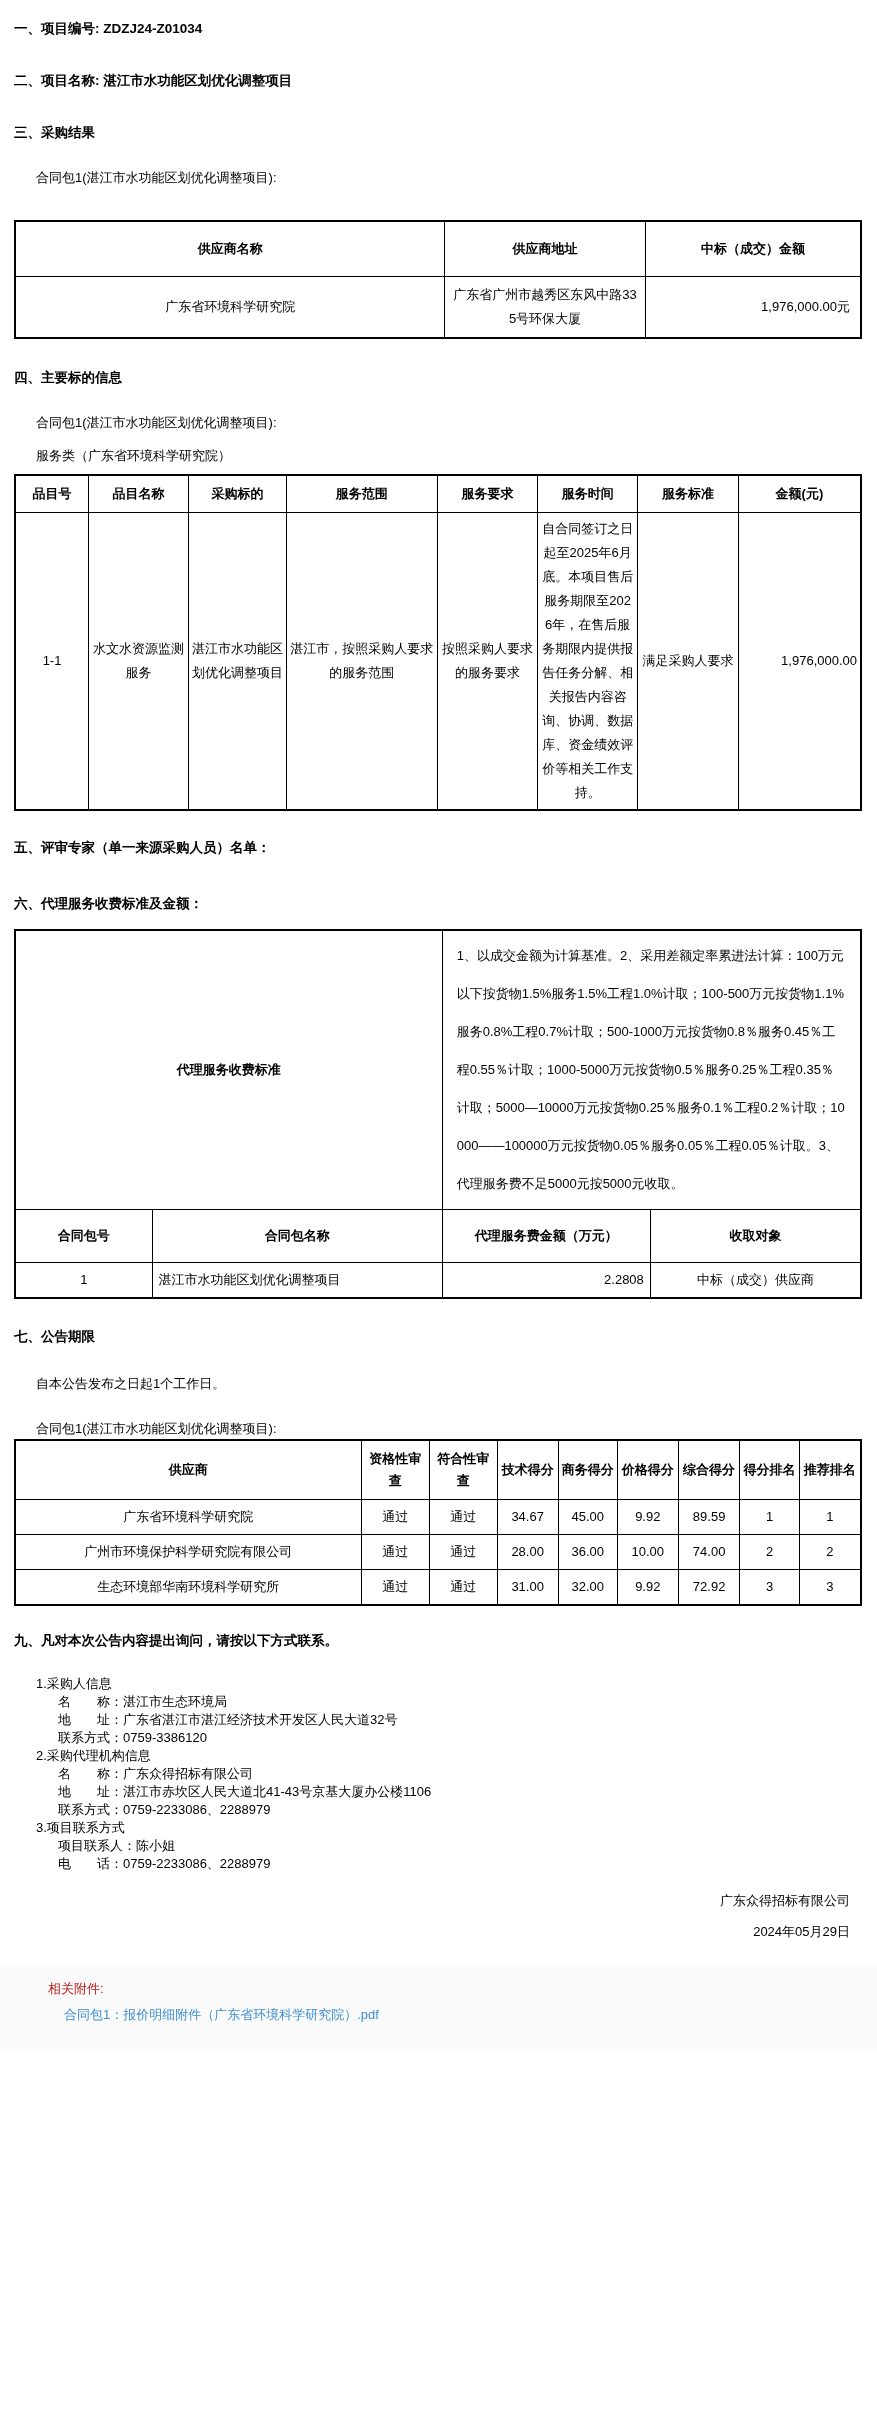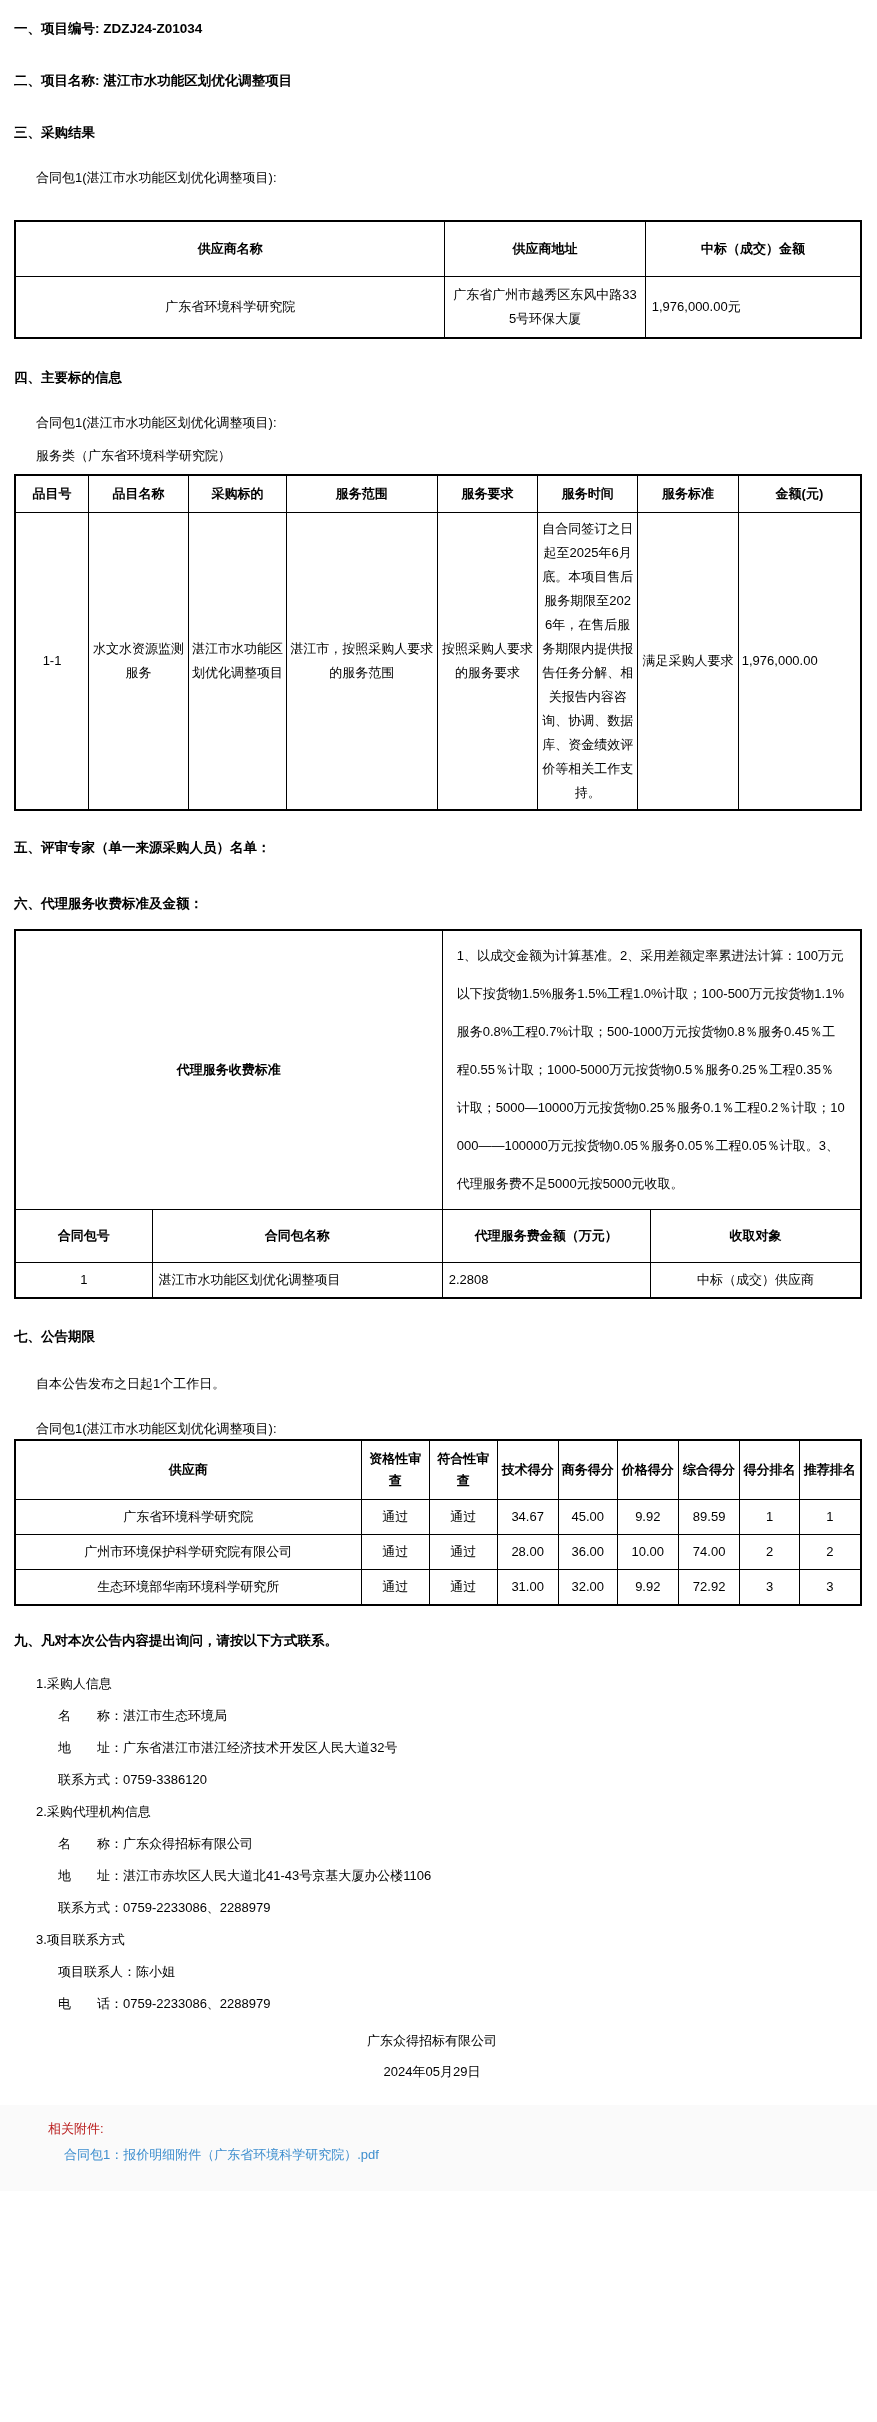--- a/index.html
+++ b/index.html
@@ -3,21 +3,21 @@
 <meta charset="utf-8">
 <style>
   html,body{margin:0;padding:0;background:#ffffff;}
   body{font-family:"Liberation Sans","DejaVu Sans",sans-serif;color:#000;}
   .page{width:877px;min-height:2422px;box-sizing:border-box;background:#fff;padding:20px 15px 0 14px;}
   .sec{font-size:13.5px;font-weight:700;line-height:18px;}
   .para{font-size:13px;line-height:18px;margin-left:22px;}
   table{width:100%;border-collapse:collapse;border:2px solid #000;table-layout:fixed;}
   th,td{border:1px solid #000;font-size:13px;line-height:24px;padding:6px 6px;text-align:center;vertical-align:middle;word-break:break-all;}
   th{font-weight:700;}
-  td.num{text-align:left;padding-right:10px;margin-top:44px;}
+  td.num{text-align:right;padding-right:10px;margin-top:44px;}
   td.left{text-align:left;padding-left:10px;}
   
   .t-result col.c1{width:50.8%}.t-result col.c2{width:23.7%}.t-result col.c3{width:25.5%}
   .t-result th{padding:15px 6px;}
   
   .t-subject col.c1{width:8.7%}.t-subject col.c2{width:11.8%}.t-subject col.c3{width:11.6%}
   .t-subject col.c4{width:17.8%}.t-subject col.c5{width:11.9%}.t-subject col.c6{width:11.8%}
   .t-subject col.c7{width:11.9%}.t-subject col.c8{width:14.5%}
   .t-subject th{padding:6px 3px;line-height:24px;text-align:center;}
   .t-subject td{padding:4px 3px;}
@@ -26,24 +26,24 @@
   .t-fee td.std-text{text-align:left;line-height:38px;padding:6px 14px;}
   .t-fee td.std-label{font-weight:700;}
   .t-fee th{padding:14px 6px;}
   .t-fee td.datacell{padding:4px 6px;line-height:26px;}
   
   .t-score col.c1{width:40.9%}.t-score col.c2{width:8.1%}.t-score col.c3{width:8.0%}
   .t-score col.c4{width:7.2%}.t-score col.c5{width:7.0%}.t-score col.c6{width:7.2%}
   .t-score col.c7{width:7.3%}.t-score col.c8{width:7.0%}.t-score col.c9{width:7.3%}
   .t-score th{padding:7px 3px;line-height:22px;}
   .t-score td{padding:4px 3px;line-height:26px;}
-  .contact-line{font-size:13px;line-height:18px;margin-top:14px;}
+  .contact-line{font-size:13px;line-height:18px;}
   .lv1{margin-left:22px;}
   .lv2{margin-left:44px;}
-  .footer-line{font-size:13px;line-height:18px;text-align:center;padding-right:12px;}
+  .footer-line{font-size:13px;line-height:18px;text-align:right;padding-right:12px;}
   .attach{margin:24px -15px 0 -14px;background:#fafafa;border-top:1px solid:#ececec;padding:14px 0 26px 48px;}
   .attach-label{font-size:13px;color:#b91c1c;line-height:20px;}
   .attach-link{display:inline-block;margin:6px 0 0 16px;font-size:13px;line-height:20px;color:#3D8ECE;text-decoration:none;cursor:pointer;}
 </style>
 </head>
 <body>
 
 <div class="page">
 
   <div class="sec">一、项目编号: ZDZJ24-Z01034</div>

